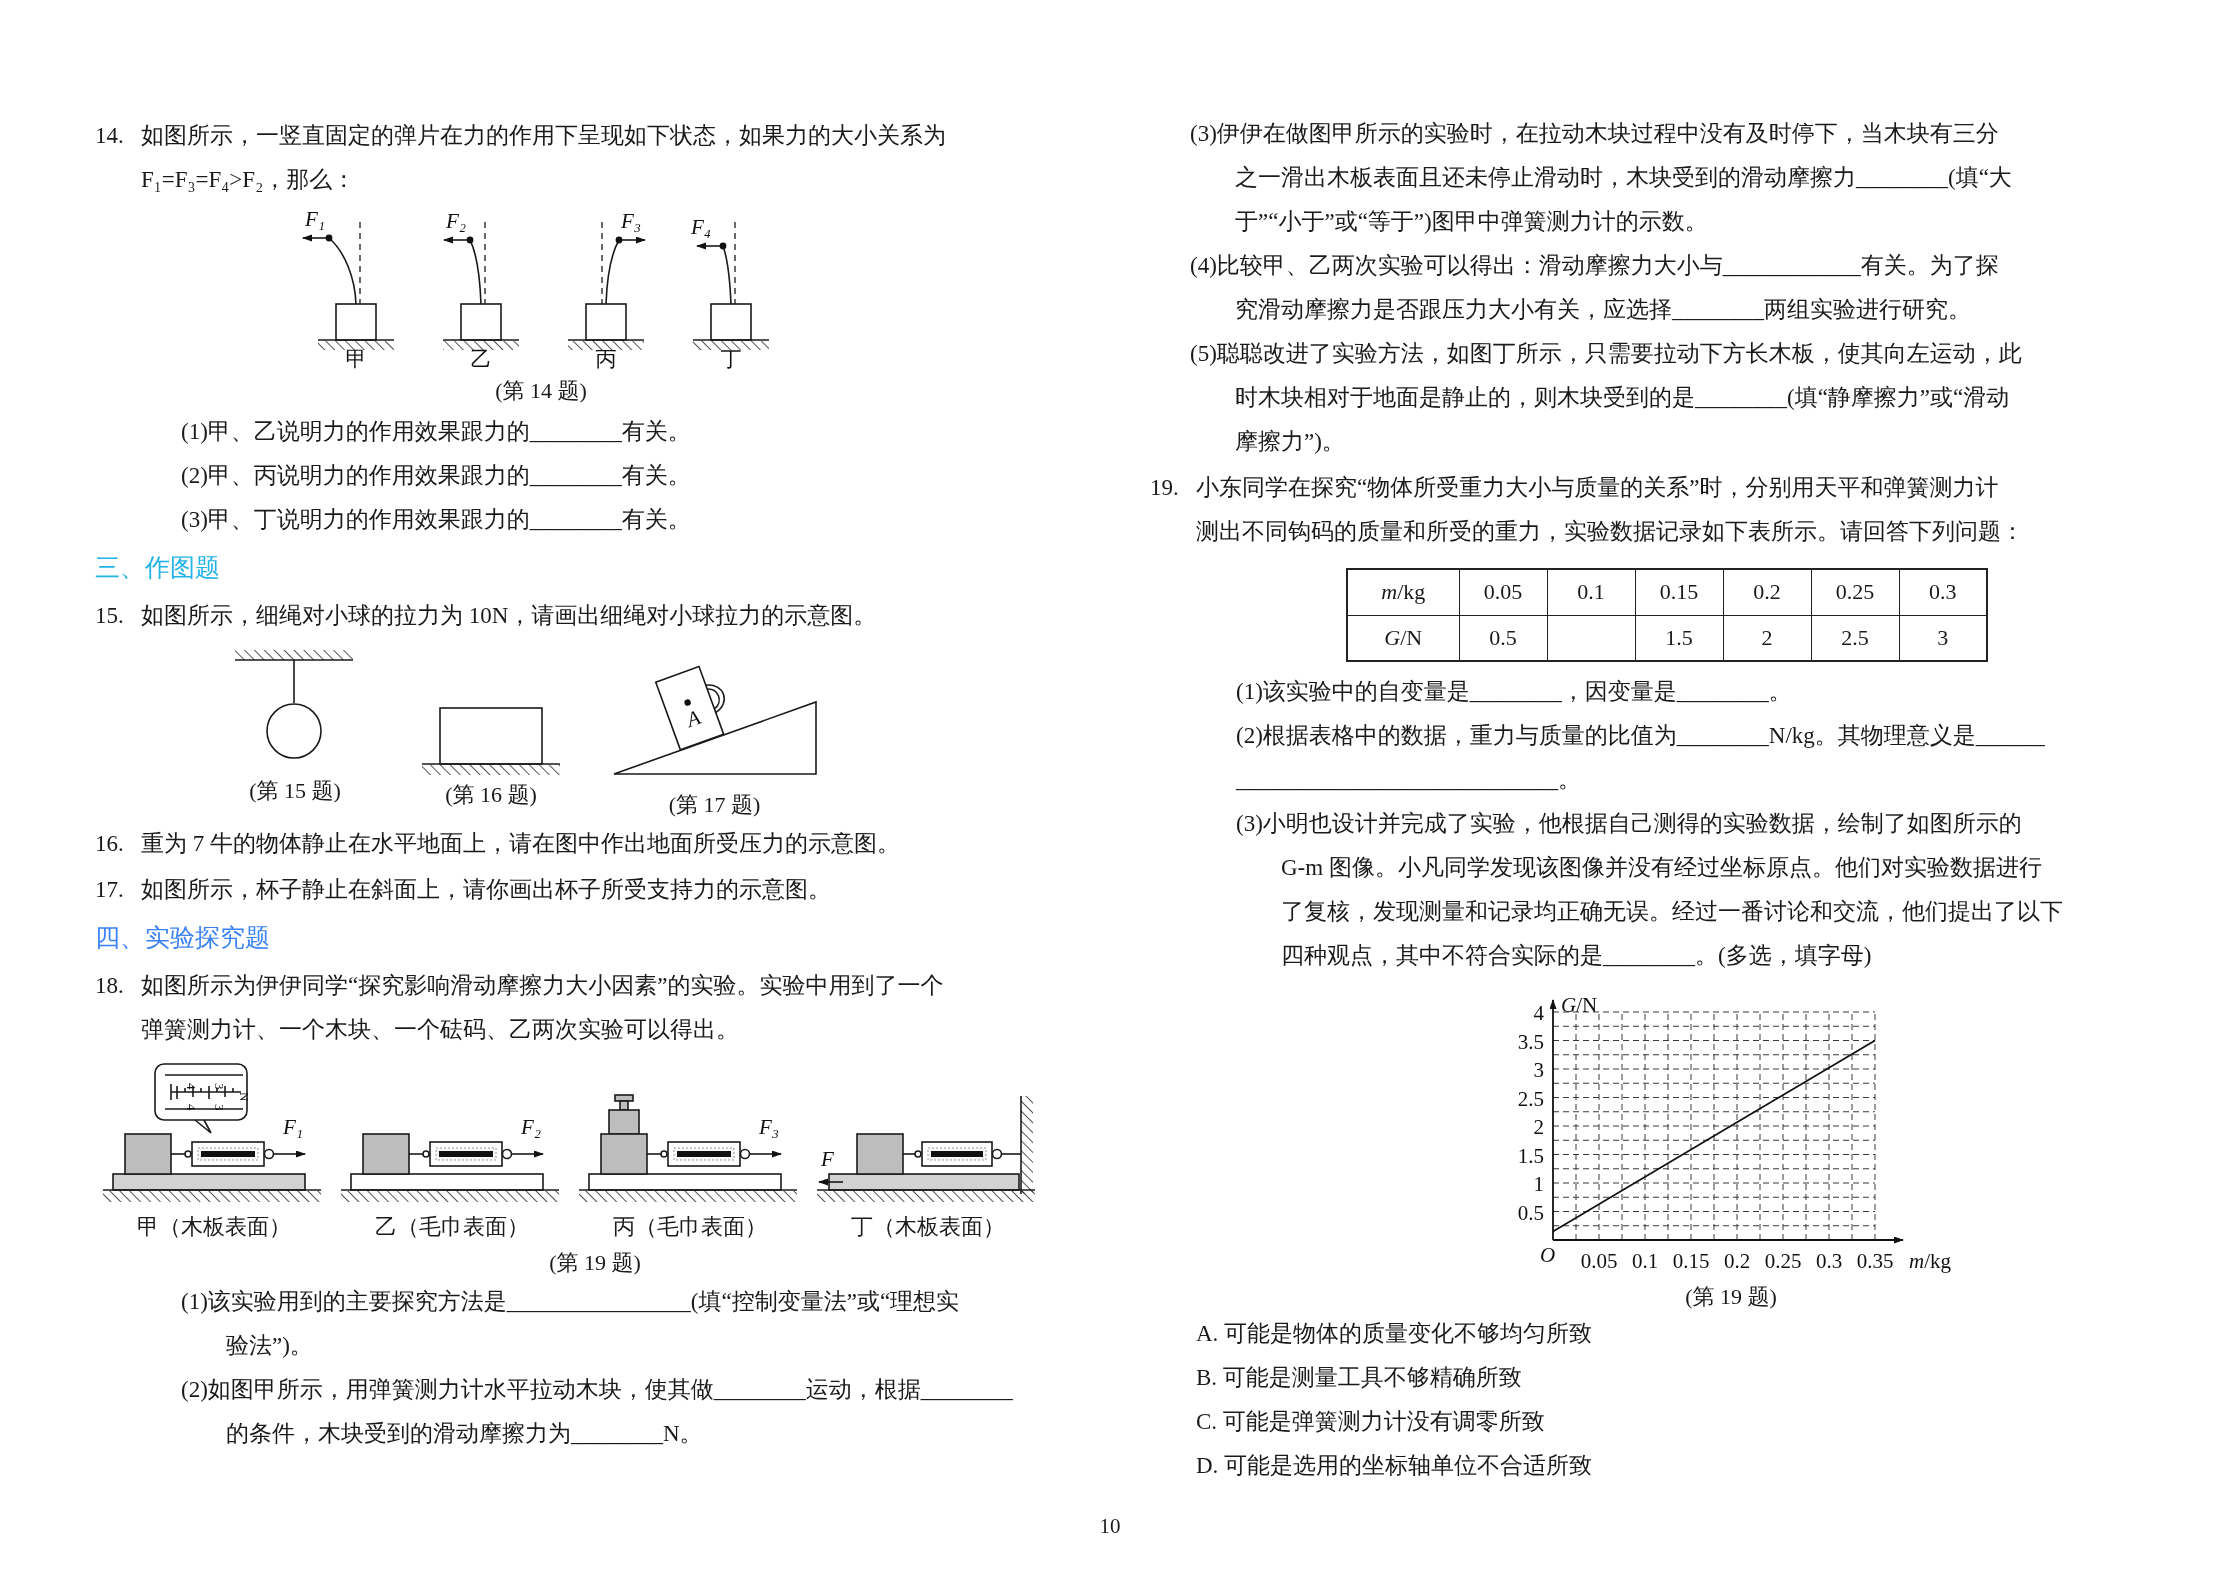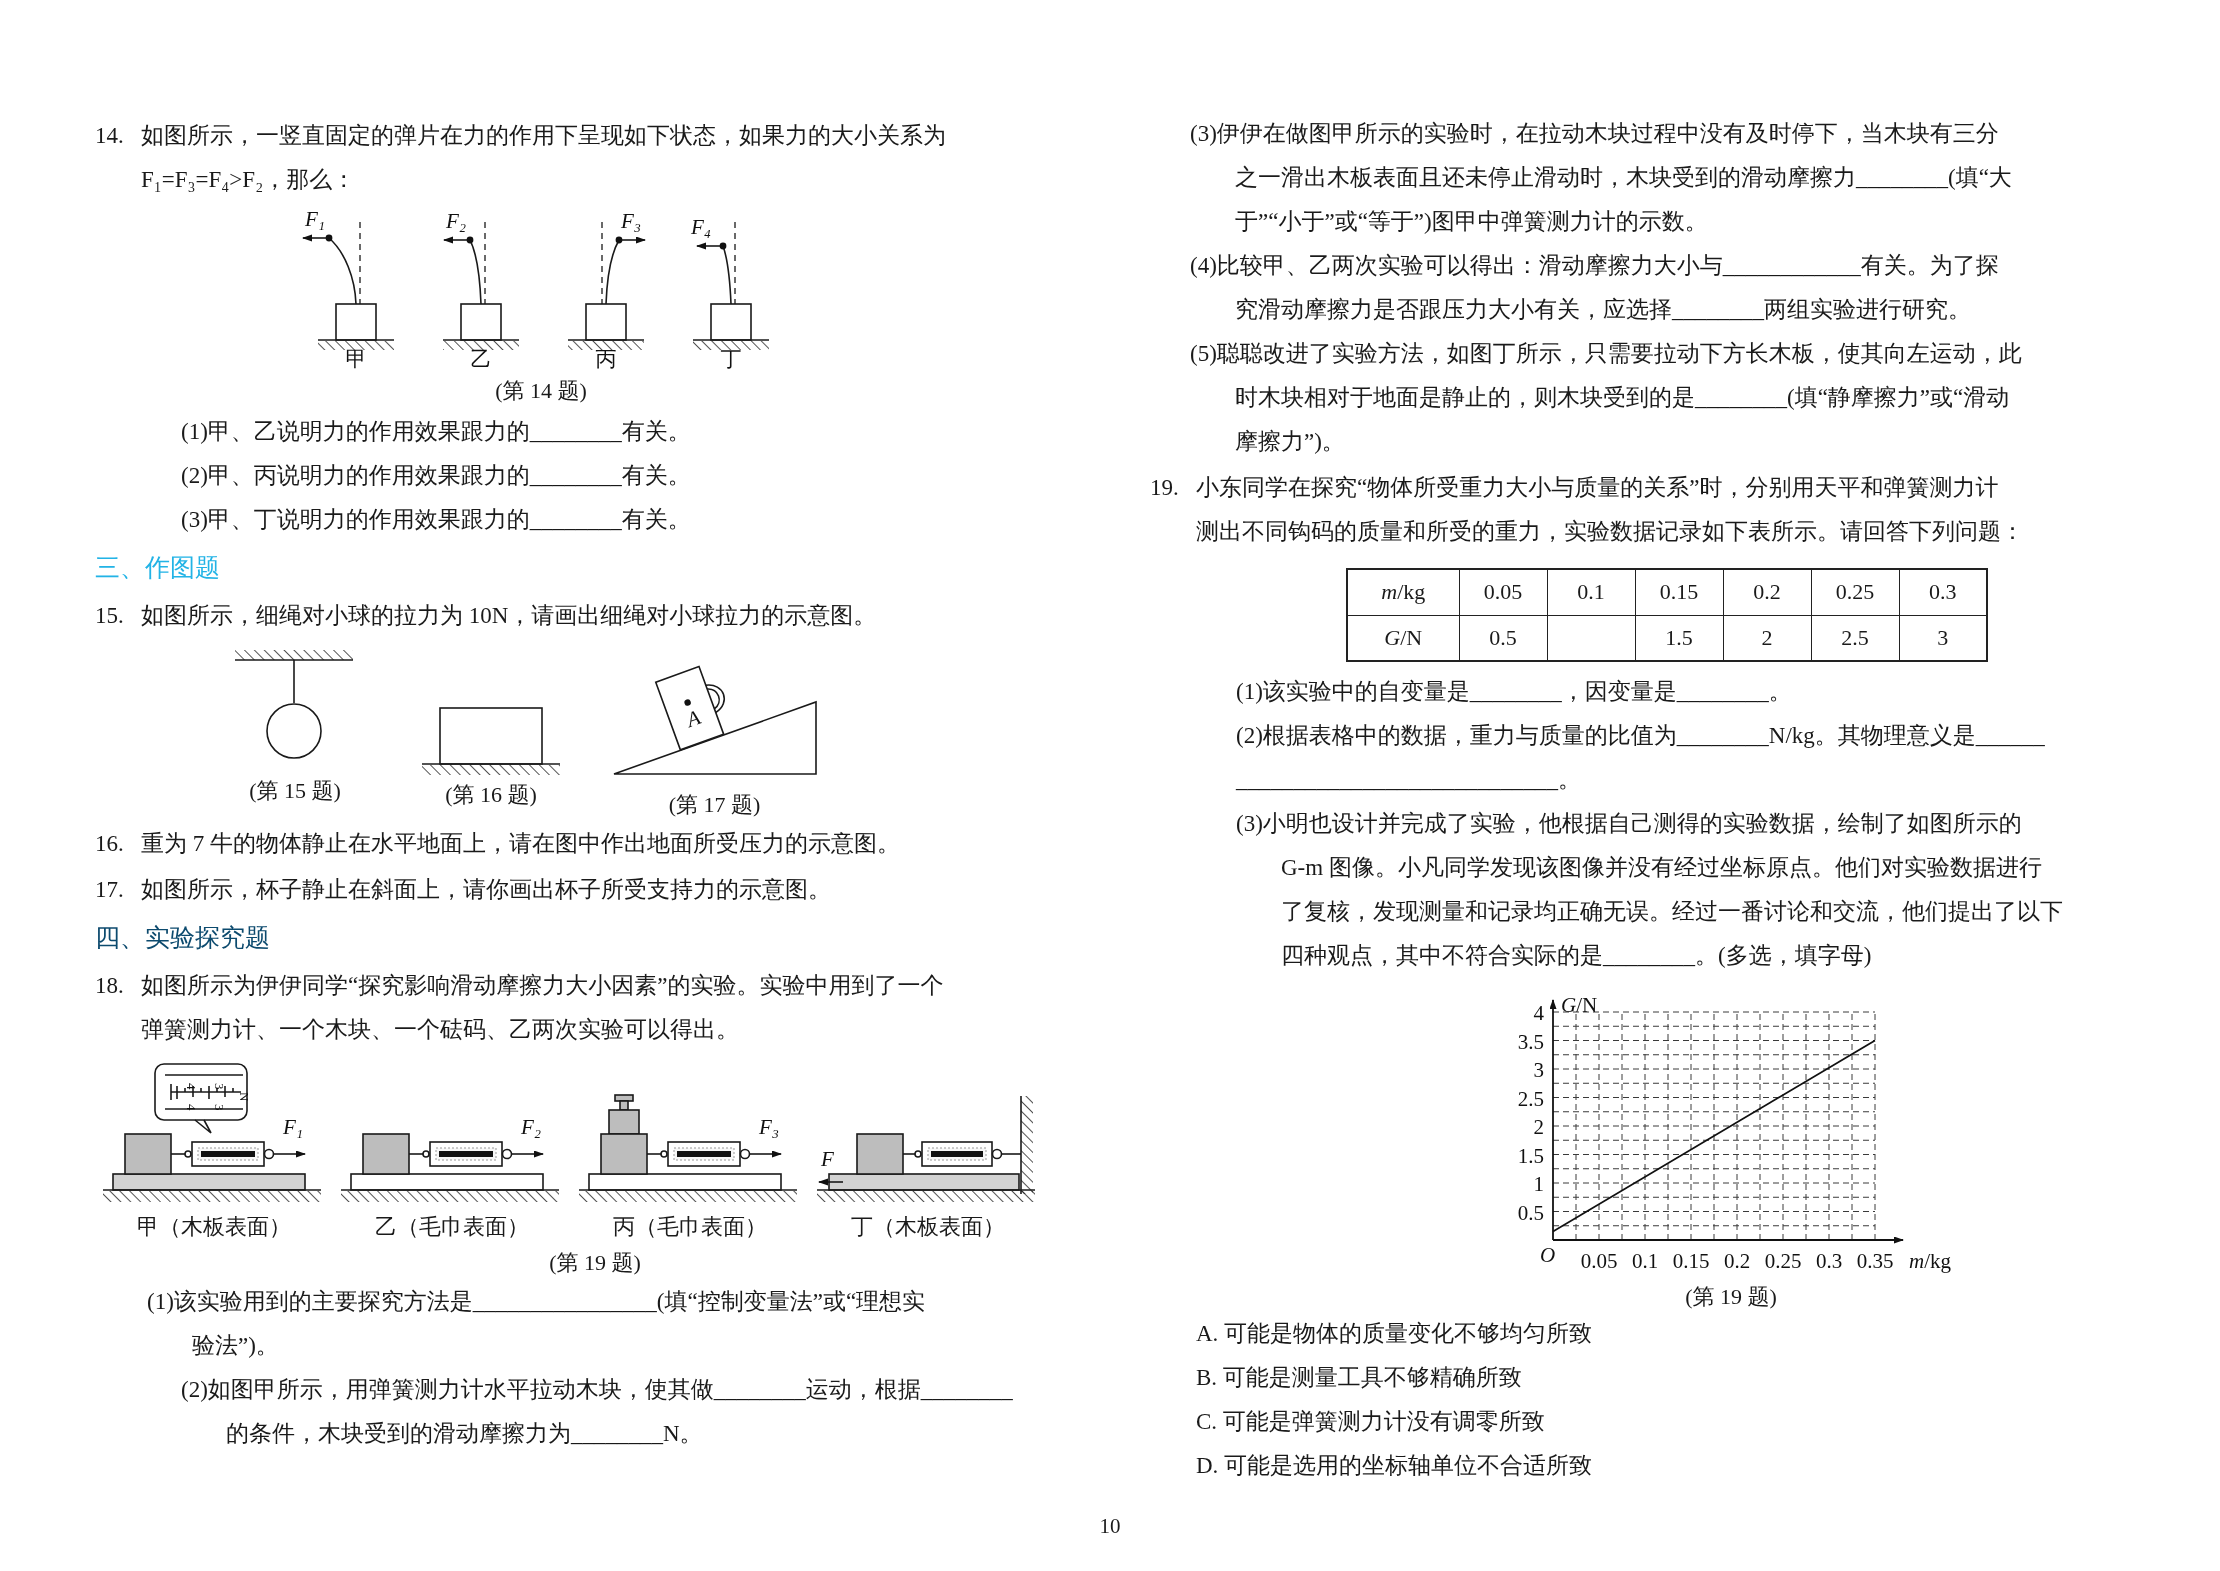--- a/index.html
+++ b/index.html
@@ -173,21 +173,21 @@
       </div>
   </div>
 
   <div class="q">
     <span class="qnum">17.</span>
     <div class="qbody">
         <div class="ln">如图所示，杯子静止在斜面上，请你画出杯子所受支持力的示意图。</div>
       </div>
   </div>
 
-  <div class="sec" style="color: #0c4a6e;">四、实验探究题</div>
+  <div class="sec" style="color: #3b82f6;">四、实验探究题</div>
 
   <div class="q">
     <span class="qnum">18.</span>
     <div class="qbody">
       <div class="ln">如图所示为伊伊同学“探究影响滑动摩擦力大小因素”的实验。实验中用到了一个</div>
       <div class="ln">弹簧测力计、一个木块、一个砝码、乙两次实验可以得出。</div>
     </div>
   </div>
 
   <div class="f18row">
@@ -274,21 +274,21 @@
         <line class="st" x1="30" y1="120" x2="6" y2="120" marker-end="url(#arr)"></line>
         <text class="it" x="8" y="104">F</text>
         <line class="st" x1="4" y1="128" x2="222" y2="128"></line>
         <rect x="4" y="129" width="218" height="11" fill="url(#hatch)"></rect>
       </svg>
       <div class="f18cap">丁（木板表面）</div>
     </div>
   </div>
   <div class="f18caption">(第 19 题)</div>
 
-  <div class="sub" style="margin-left:52px">
+  <div class="sub" style="margin-left:86px">
     <div class="ln">(1)该实验用到的主要探究方法是________________(填“控制变量法”或“理想实</div>
     <div class="ln cont">验法”)。</div>
   </div>
   <div class="sub" style="margin-left:86px">
     <div class="ln">(2)如图甲所示，用弹簧测力计水平拉动木块，使其做________运动，根据________</div>
     <div class="ln cont">的条件，木块受到的滑动摩擦力为________N。</div>
   </div>
 </div>
 
 <div class="col col-right">

